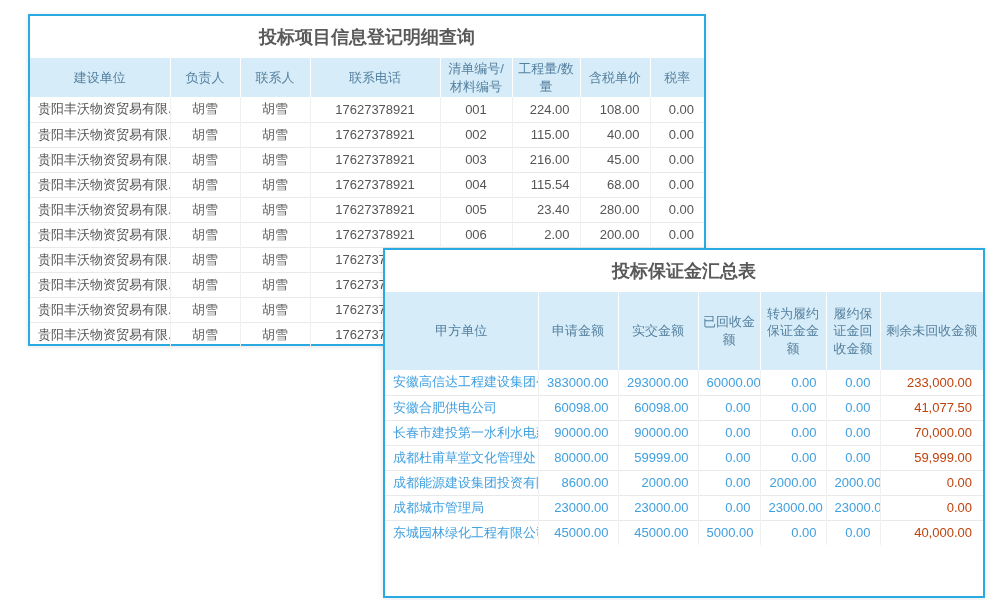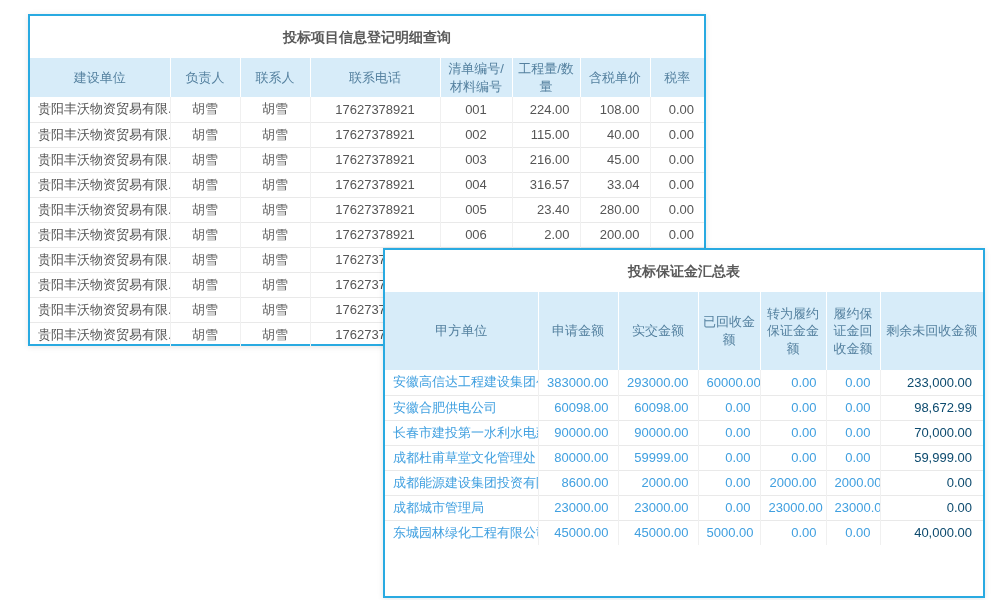--- a/index.html
+++ b/index.html
@@ -5,21 +5,21 @@
   * { margin: 0; padding: 0; box-sizing: border-box; }
   html, body { width: 1000px; height: 600px; background: #ffffff;
     font-family: "Liberation Sans", "DejaVu Sans", sans-serif; }
   .canvas { position: relative; width: 1000px; height: 600px; background: #fff; overflow: hidden; }
 
   .panel { position: absolute; background: #fff; border: 2px solid #29aae1;
     box-shadow: 0 1px 6px rgba(0,0,0,0.10); }
   .panel1 { left: 28px; top: 14px; width: 678px; height: 332px; z-index: 1; }
   .panel2 { left: 383px; top: 248px; width: 602px; height: 350px; z-index: 2; }
 
-  .panel-title { font-size: 14px; font-weight: bold; color: #595959; text-align: center; }
+  .panel-title { font-size: 18px; font-weight: bold; color: #595959; text-align: center; }
   .panel1 .panel-title { height: 42px; line-height: 42px; }
   .panel2 .panel-title { height: 42px; line-height: 42px; border-radius: 10px; }
 
   table { width: 100%; border-collapse: collapse; table-layout: fixed; }
   th { background: #d7ecf9; color: #54809f; font-weight: normal; font-size: 13px;
       text-align: center; vertical-align: middle; padding: 2px 4px;
       border-left: 1px solid #ffffff; line-height: 1.35; }
   th:first-child { border-left: none; text-align: center; }
   td { font-size: 13px; color: #555555; height: 25px; vertical-align: middle;
       border-top: 1px solid #e9e9e9; border-left: 1px solid #f0f0f0;
@@ -31,21 +31,21 @@
   .t2 thead tr { height: 78px; }
 
   
   .t1 td:nth-child(1) { text-align: left; }
   .t1 td:nth-child(2), .t1 td:nth-child(3), .t1 td:nth-child(4), .t1 td:nth-child(5) { text-align: center; }
   .t1 td:nth-child(6), .t1 td:nth-child(7), .t1 td:nth-child(8) { text-align: right; padding-right: 10px; }
 
   
   .t2 td { color: #41a0e0; text-align: right; padding-right: 9px; }
   .t2 td:first-child { text-align: left; padding-left: 8px; color: #41a0e0; }
-  .t2 td:last-child { color: #0c4a6e; padding-right: 11px; }
+  .t2 td:last-child { color: #c2410c; padding-right: 11px; }
 </style>
 </head>
 <body>
 
 <div class="canvas">
 
   <section class="panel panel1">
     <div class="panel-title">投标项目信息登记明细查询</div>
     <table class="t1">
         <colgroup>
@@ -100,22 +100,22 @@
             <td>216.00</td>
             <td>45.00</td>
             <td>0.00</td>
           </tr>
           <tr>
             <td>贵阳丰沃物资贸易有限...</td>
             <td>胡雪</td>
             <td>胡雪</td>
             <td>17627378921</td>
             <td>004</td>
-            <td>316.57</td>
-            <td>33.04</td>
+            <td>115.54</td>
+            <td>68.00</td>
             <td>0.00</td>
           </tr>
           <tr>
             <td>贵阳丰沃物资贸易有限...</td>
             <td>胡雪</td>
             <td>胡雪</td>
             <td>17627378921</td>
             <td>005</td>
             <td>23.40</td>
             <td>280.00</td>
@@ -208,21 +208,21 @@
             <td>0.00</td>
             <td>233,000.00</td>
           </tr>
           <tr>
             <td>安徽合肥供电公司</td>
             <td>60098.00</td>
             <td>60098.00</td>
             <td>0.00</td>
             <td>0.00</td>
             <td>0.00</td>
-            <td>98,672.99</td>
+            <td>41,077.50</td>
           </tr>
           <tr>
             <td>长春市建投第一水利水电建设</td>
             <td>90000.00</td>
             <td>90000.00</td>
             <td>0.00</td>
             <td>0.00</td>
             <td>0.00</td>
             <td>70,000.00</td>
           </tr>

